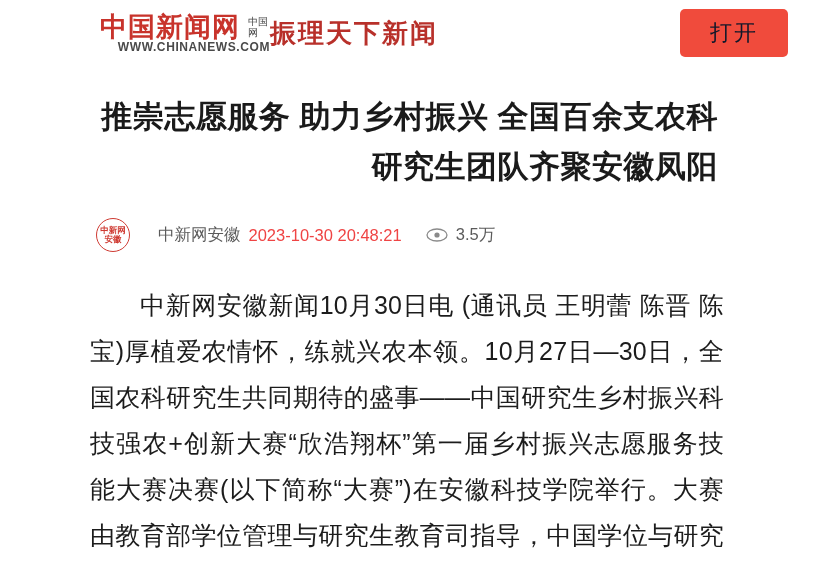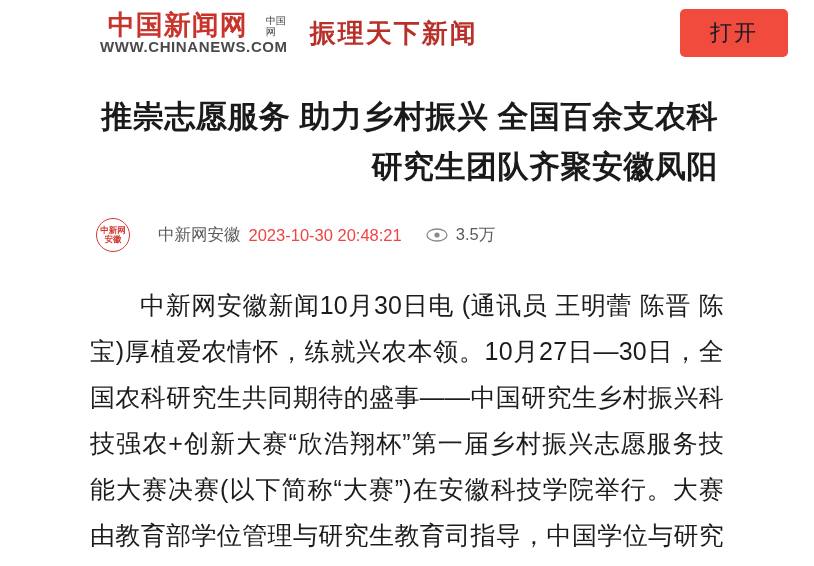--- a/index.html
+++ b/index.html
@@ -41,36 +41,35 @@
   .brand-cn {
     font-family: "DejaVu Serif", serif;
     font-weight: bold;
     font-size: 27px;
     letter-spacing: 1px;
     color: #c8332b;
     line-height: 1;
     white-space: nowrap;
   }
   .brand-sub {
-    margin-left: 18px;
+    margin-left: 8px;
     font-size: 10px;
     line-height: 11px;
     color: #444;
     width: 22px;
     padding-top: 2px;
   }
   .brand-url {
     font-family: "Liberation Sans", sans-serif;
-    font-size: 15px;
+    font-size: 12px;
     letter-spacing: 0.6px;
     color: #4a4a4a;
     font-weight: bold;
   }
   .brand-slogan {
-    margin-left: 22px;
     font-family: "DejaVu Serif", serif;
     font-size: 26px;
     font-weight: bold;
     color: #b8302a;
     letter-spacing: 2px;
     white-space: nowrap;
     align-self: flex-start;
     padding-top: 2px;
     text-align: center;
   }

